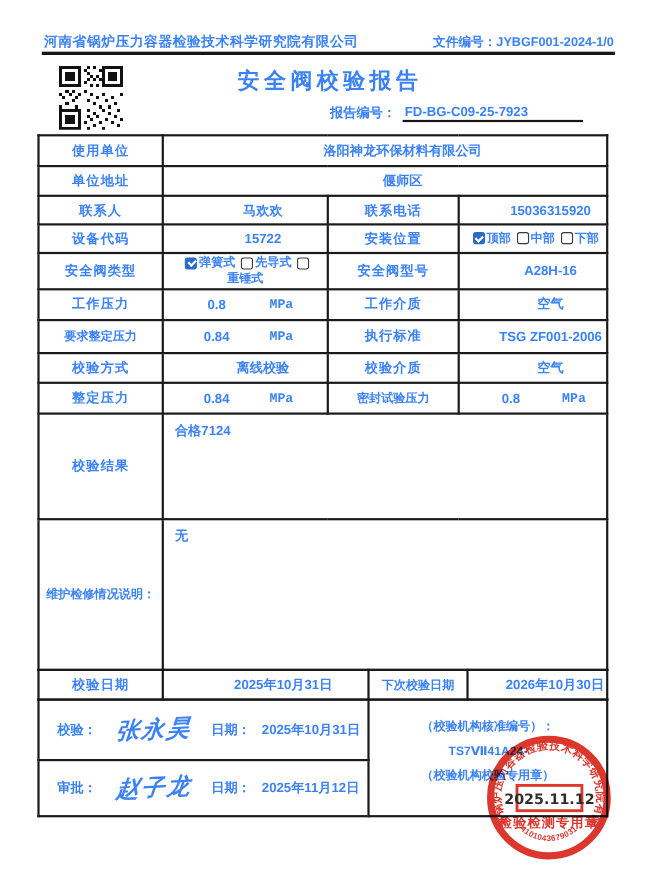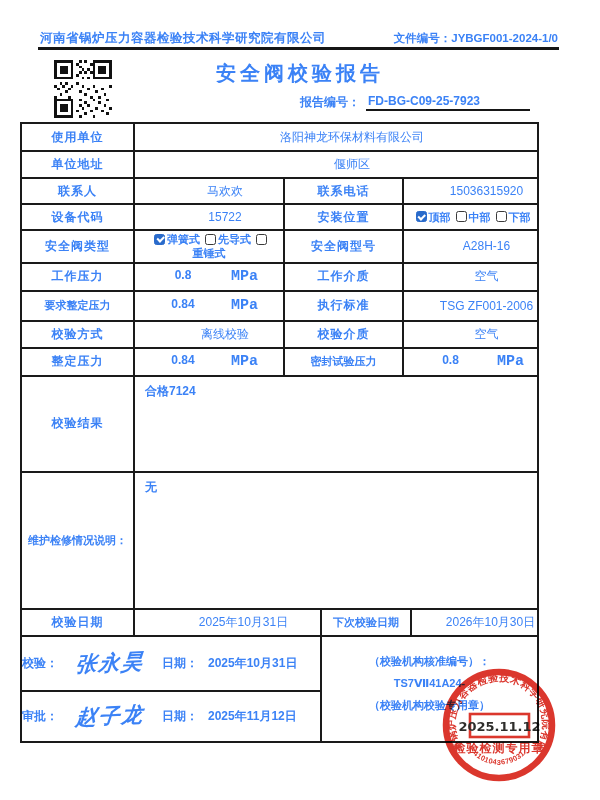--- a/index.html
+++ b/index.html
@@ -9,44 +9,44 @@
   .hdr-company{position:absolute;left:40px;top:30px;font-size:12.5px;font-weight:700;letter-spacing:.5px;}
   .hdr-docno{position:absolute;right:42px;top:31px;font-size:11.5px;font-weight:700;}
   .hdr-rule{position:absolute;left:38px;top:47px;width:521px;height:2.5px;background:#161616;}
   .qr{position:absolute;left:52px;top:60px;width:62px;height:58px;}
   .title{position:absolute;left:0;top:60px;width:600px;text-align:center;
          font-size:20px;font-weight:700;letter-spacing:4px;}
   .repno{position:absolute;left:300px;top:94px;font-size:12px;font-weight:700;display:flex;align-items:flex-end;}
   .repno-val{display:inline-block;width:160px;text-align:left;border-bottom:2px solid #161616;
              padding:0 2px 1px 2px;margin-left:6px;font-weight:700;}
   
-  .t{position:relative;border-collapse:collapse;table-layout:fixed;width:517px;margin-left:20px;}
+  .t{position:relative;border-collapse:collapse;table-layout:fixed;width:517px;margin-left:34px;}
   .t1{margin-top:122px;}
   .t2,.t3{margin-top:-2px;}
   .t td{border:2px solid #1a1a1a;padding:0;font-size:12px;vertical-align:middle;text-align:center;
         overflow:hidden;}
   td.lab{font-weight:700;letter-spacing:1px;}
   td.lab-s{font-weight:700;font-size:11px;letter-spacing:0;white-space:nowrap;}
-  td.val{font-weight:400;padding-left:32px;}
+  td.val{font-weight:700;padding-left:32px;}
   td.tl{text-align:left;vertical-align:top;}
   .tl .pad{padding:6px 10px;font-weight:700;}
   .ucell{display:flex;align-items:flex-start;width:100%;}
   .ucell .uv{flex:1;text-align:center;font-weight:700;}
-  .ucell .uu{width:52px;text-align:left;font-weight:700;font-family:"Liberation Mono","DejaVu Sans Mono",monospace;font-size:15px;}
+  .ucell .uu{width:52px;text-align:left;font-weight:700;font-family:"Liberation Mono","DejaVu Sans Mono",monospace;font-size:12px;}
   .ucell-sm .uu{width:40px;}
   
   .cbgroup{display:flex;align-items:center;justify-content:center;flex-wrap:wrap;
            font-size:11px;font-weight:700;line-height:1.3;padding:1px 3px;}
   .cb{position:relative;display:inline-block;width:11px;height:11px;border:1.6px solid #3a3a3a;
       border-radius:2.5px;margin:0 2px 0 5px;flex:0 0 auto;box-sizing:border-box;}
   .cb.checked{background:#2a6bcb;border-color:#2a6bcb;}
   .cb.checked::after{content:"";position:absolute;left:1.5px;top:1.5px;width:5px;height:2.5px;
       border-left:2px solid #fff;border-bottom:2px solid #fff;transform:rotate(-45deg);}
   
-  .sigrow{display:flex;align-items:center;gap:10px;font-weight:700;}
+  .sigrow{display:flex;align-items:center;padding-left:16px;gap:10px;font-weight:700;}
   .sig-script{font-family:"DejaVu Sans",sans-serif;font-style:italic;font-weight:700;font-size:21px;
       letter-spacing:2px;transform:rotate(-3deg) skewX(-8deg);display:inline-block;min-width:84px;text-align:center;}
   .agency{padding-top:13px;font-size:11px;font-weight:700;line-height:2.0;text-align:center;}
   
   .stamp{position:absolute;left:424px;top:650px;width:150px;height:150px;
          mix-blend-mode:multiply;opacity:.94;pointer-events:none;}
 </style>
 </head>
 <body>
 

